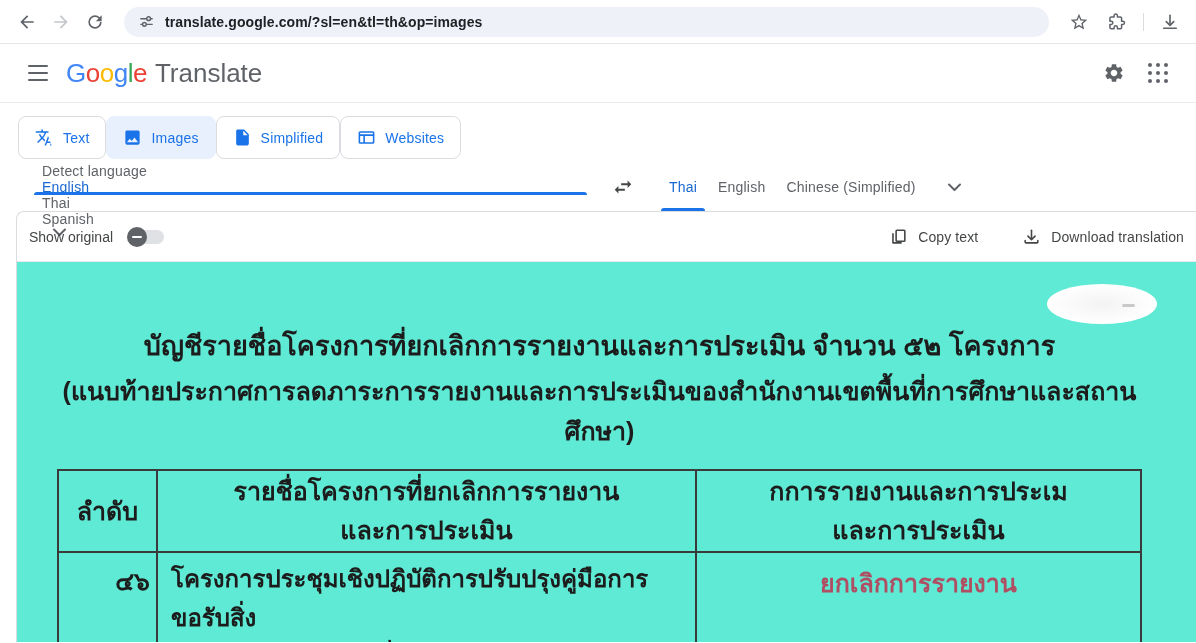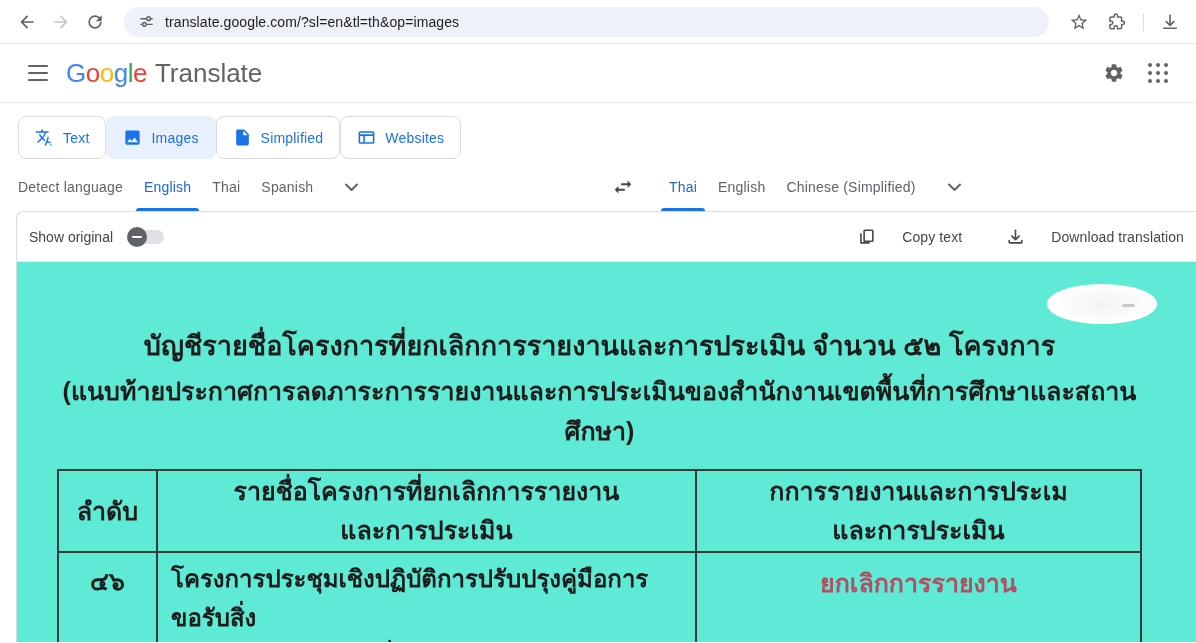--- a/index.html
+++ b/index.html
@@ -6,21 +6,21 @@
   html, body { width: 1196px; height: 643px; overflow: hidden; background: #fff;
     font-family: "Liberation Sans", sans-serif; }
 
   
   .chrome-bar { height: 44px; display: flex; align-items: center; padding: 0 10px;
     background: #fff; border-bottom: 1px solid #e3e6ea; }
   .nav-btn { width: 34px; height: 34px; display: flex; align-items: center; justify-content: center;
     border-radius: 50%; cursor: pointer; flex: 0 0 auto; }
   .nav-btn svg { width: 20px; height: 20px; }
   .omnibox { flex: 1 1 auto; height: 30px; margin: 0 14px 0 12px; background: #eef1f8;
-    border-radius: 15px; display: flex; align-items: center; padding: 0 14px; }
+    border-radius: 15px; display: flex; align-items: center; padding: 0 14px; font-weight: bold; }
   .omnibox .site-icon { margin-right: 10px; display: flex; }
   .omnibox .url { font-size: 14px; color: #202124; letter-spacing: .1px; }
   .chrome-right { display: flex; align-items: center; gap: 6px; flex: 0 0 auto; }
   .chrome-right .nav-btn { width: 32px; }
   .chrome-divider { width: 1px; height: 18px; background: #dadce0; margin: 0 4px; }
 
   
   .gt-header { height: 59px; display: flex; align-items: center; padding: 0 16px 0 18px;
     border-bottom: 1px solid #e8eaed; }
   .hamburger { width: 40px; height: 40px; display: flex; flex-direction: column; gap: 5px;
@@ -40,21 +40,21 @@
   .mode-tabs { display: flex; padding: 13px 0 0 18px; height: 60px; }
   .mode-tab { display: flex; align-items: center; gap: 9px; height: 43px; padding: 0 16px;
     border: 1px solid #dadce0; border-radius: 8px; color: #1a73e8; font-size: 14px;
     font-weight: 500; cursor: pointer; background: #fff; letter-spacing: .2px; }
   .mode-tab.active { background: #e8f0fe; border-color: #e8f0fe; }
   .mode-tab svg { width: 19px; height: 19px; }
 
   
   .lang-bar { display: flex; height: 48px; }
   .lang-half { width: 50%; display: flex; align-items: stretch; }
-  .lang-half.src { padding-left: 16px; }
+  .lang-half.src { padding-left: 40px; flex-direction: column; }
   .lang-btn { display: flex; align-items: center; padding: 0 2px; margin-right: 17px;
     font-size: 14px; font-weight: 500; color: #5f6368; cursor: pointer; position: relative;
     letter-spacing: .2px; }
   .lang-btn.active { color: #1967d2; }
   .lang-btn.active::after { content: ""; position: absolute; left: -6px; right: -6px; bottom: 0;
     height: 3px; background: #1a73e8; border-radius: 3px 3px 0 0; }
   .caret-btn { display: flex; align-items: center; margin-left: 12px; cursor: pointer; }
   .swap-btn { width: 40px; height: 40px; align-self: center; display: flex; align-items: center;
     justify-content: center; border-radius: 50%; cursor: pointer; margin-right: 24px; }
   .lang-half.tgt { padding-left: 5px; }
@@ -65,42 +65,42 @@
   .result-toolbar { height: 50px; display: flex; align-items: center; padding: 0 20px 0 12px;
     border-bottom: 1px solid #e8eaed; }
   .show-orig-label { font-size: 14px; color: #444746; margin-right: 14px; }
   .toggle { position: relative; width: 37px; height: 20px; cursor: pointer; flex: 0 0 auto; }
   .toggle .track { position: absolute; left: 3px; top: 3px; width: 34px; height: 14px;
     background: #dfe1e5; border-radius: 7px; }
   .toggle .thumb { position: absolute; left: 0; top: 0; width: 20px; height: 20px;
     background: #5f6368; border-radius: 50%; display: flex; align-items: center; justify-content: center; }
   .toggle .thumb i { display: block; width: 10px; height: 2px; background: #fff; border-radius: 1px; }
   .toolbar-spacer { flex: 1; }
-  .toolbar-action { display: flex; align-items: center; gap: 26px; color: #444746; font-size: 14px;
+  .toolbar-action { display: flex; align-items: center; gap: 10px; color: #444746; font-size: 14px;
     cursor: pointer; margin-left: 44px; letter-spacing: .1px; }
   .toolbar-action svg { width: 19px; height: 19px; }
 
   
   .image-area { position: relative; height: 380px; background: #5eead4; overflow: hidden;
     font-family: Liberation Sans, sans-serif; color: #1c1c1c; }
   .faded-stamp { position: absolute; left: 1030px; top: 22px; width: 110px; height: 40px;
     background: radial-gradient(closest-side, #f3f3f3, #fff); border-radius: 50%; }
   .faded-stamp::after { content: ""; position: absolute; right: 22px; top: 20px; width: 13px;
     height: 3px; background: #c9c9c9; border-radius: 2px; }
   .doc { position: absolute; left: 40px; top: 0; width: 1085px; }
   .doc-title1 { margin-top: 64px; text-align: center; font-size: 27px; font-weight: 700;
     line-height: 40px; }
   .doc-title2 { margin-top: 5px; text-align: center; font-size: 25px; font-weight: 700;
     line-height: 40px; }
   .doc-table { margin-top: 18px; width: 1085px; border: 2px solid #3a3a3a; border-bottom: none; }
   .t-row { display: flex; }
   .t-row.hdr { height: 82px; border-bottom: 2px solid #3a3a3a; }
   .t-row.body { height: 121px; border-bottom: 2px solid #3a3a3a; }
   .t-cell { padding: 4px 6px; }
-  .c-no { width: 99px; border-right: 2px solid #3a3a3a; text-align: center; }
+  .c-no { width: 99px; border-right: 2px solid #3a3a3a; text-align: right; }
   .c-project { width: 539px; border-right: 2px solid #3a3a3a; }
   .c-result { flex: 1; text-align: center; }
   .hdr .t-cell { display: flex; flex-direction: column; justify-content: center; align-items: center;
     font-size: 25px; font-weight: 700; line-height: 39px; }
   .body .c-no { font-size: 25px; font-weight: 700; padding-top: 8px; }
   .body .c-project { font-size: 24px; font-weight: 600; line-height: 39px; padding: 6px 6px 0 13px; }
   .body .c-result { font-size: 25px; font-weight: 700; padding-top: 10px; color: #b04f63; }
 </style>
 </head>
 <body>

